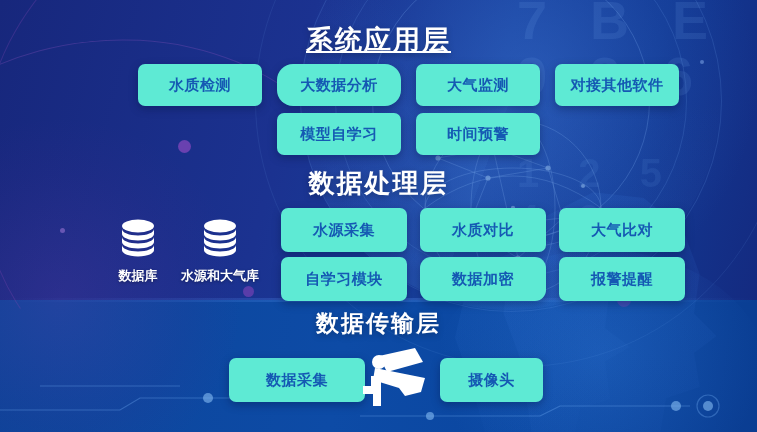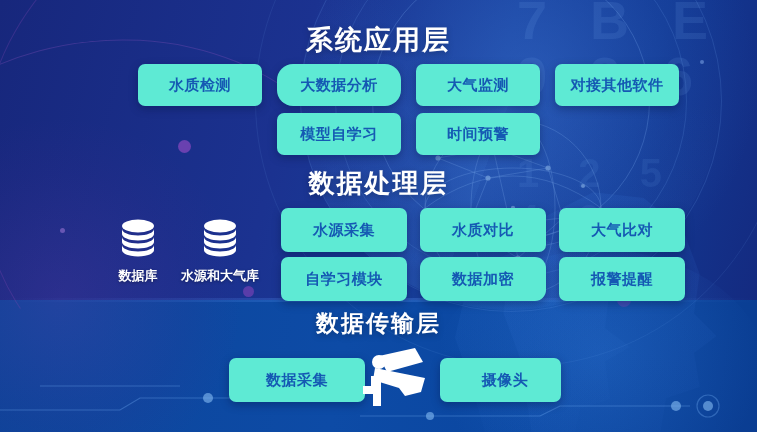--- a/index.html
+++ b/index.html
@@ -94,21 +94,21 @@
 
   
   .circuit{position:absolute;left:0;top:372px;width:757px;height:60px;opacity:.8;}
 
   
   .layer-title{
     position:absolute;width:100%;text-align:center;
     color:#ffffff;font-weight:bold;font-size:27px;letter-spacing:2px;
     text-shadow:0 2px 6px rgba(0,0,0,.28);
   }
-  #title-app{top:22px;}
+  #title-app{top:22px;text-decoration:underline;}
   #title-proc{top:166px;font-size:26px;}
   #title-trans{top:308px;font-size:23px;}
 
   .chip{
     position:absolute;height:42px;border-radius:7px;
     background:#5eead4;
     box-shadow:0 3px 9px rgba(4,16,60,.35);
     display:flex;align-items:center;justify-content:center;
     color:#1559b3;font-weight:bold;font-size:15px;letter-spacing:.5px;
     white-space:nowrap;
@@ -243,21 +243,21 @@
         <path d="M7 21 v5 c0 3.6 7.2 6.5 16 6.5 s16-2.9 16-6.5 v-5 c0 3.6 -7.2 6.5 -16 6.5 S7 24.6 7 21 Z"></path>
         <path d="M7 29 v5 c0 3.6 7.2 6.5 16 6.5 s16-2.9 16-6.5 v-5 c0 3.6 -7.2 6.5 -16 6.5 S7 32.6 7 29 Z"></path>
       </g>
     </svg>
     <div class="db-label">水源和大气库</div>
   </div>
 
   <div id="title-trans" class="layer-title">数据传输层</div>
 
   <div class="chip tall" style="left:229px;top:358px;width:136px;">数据采集</div>
-  <div class="chip tall" style="left:440px;top:358px;width:112px;padding-left:9px;">摄像头</div>
+  <div class="chip tall" style="left:440px;top:358px;width:103px;">摄像头</div>
 
   <svg class="cam-icon" viewBox="0 0 96 62">
     <g fill="#ffffff">
       <path d="M30 8 L66 0 L74 14 L38 24 Z"></path>
       <path d="M26 20 L76 30 L72 44 L56 48 L50 40 L24 32 Z"></path>
       <path d="M22 28 h10 v30 h-8 v-12 h-10 v-8 h8 z"></path>
       <circle cx="30" cy="14" r="7"></circle>
     </g>
   </svg>
 

